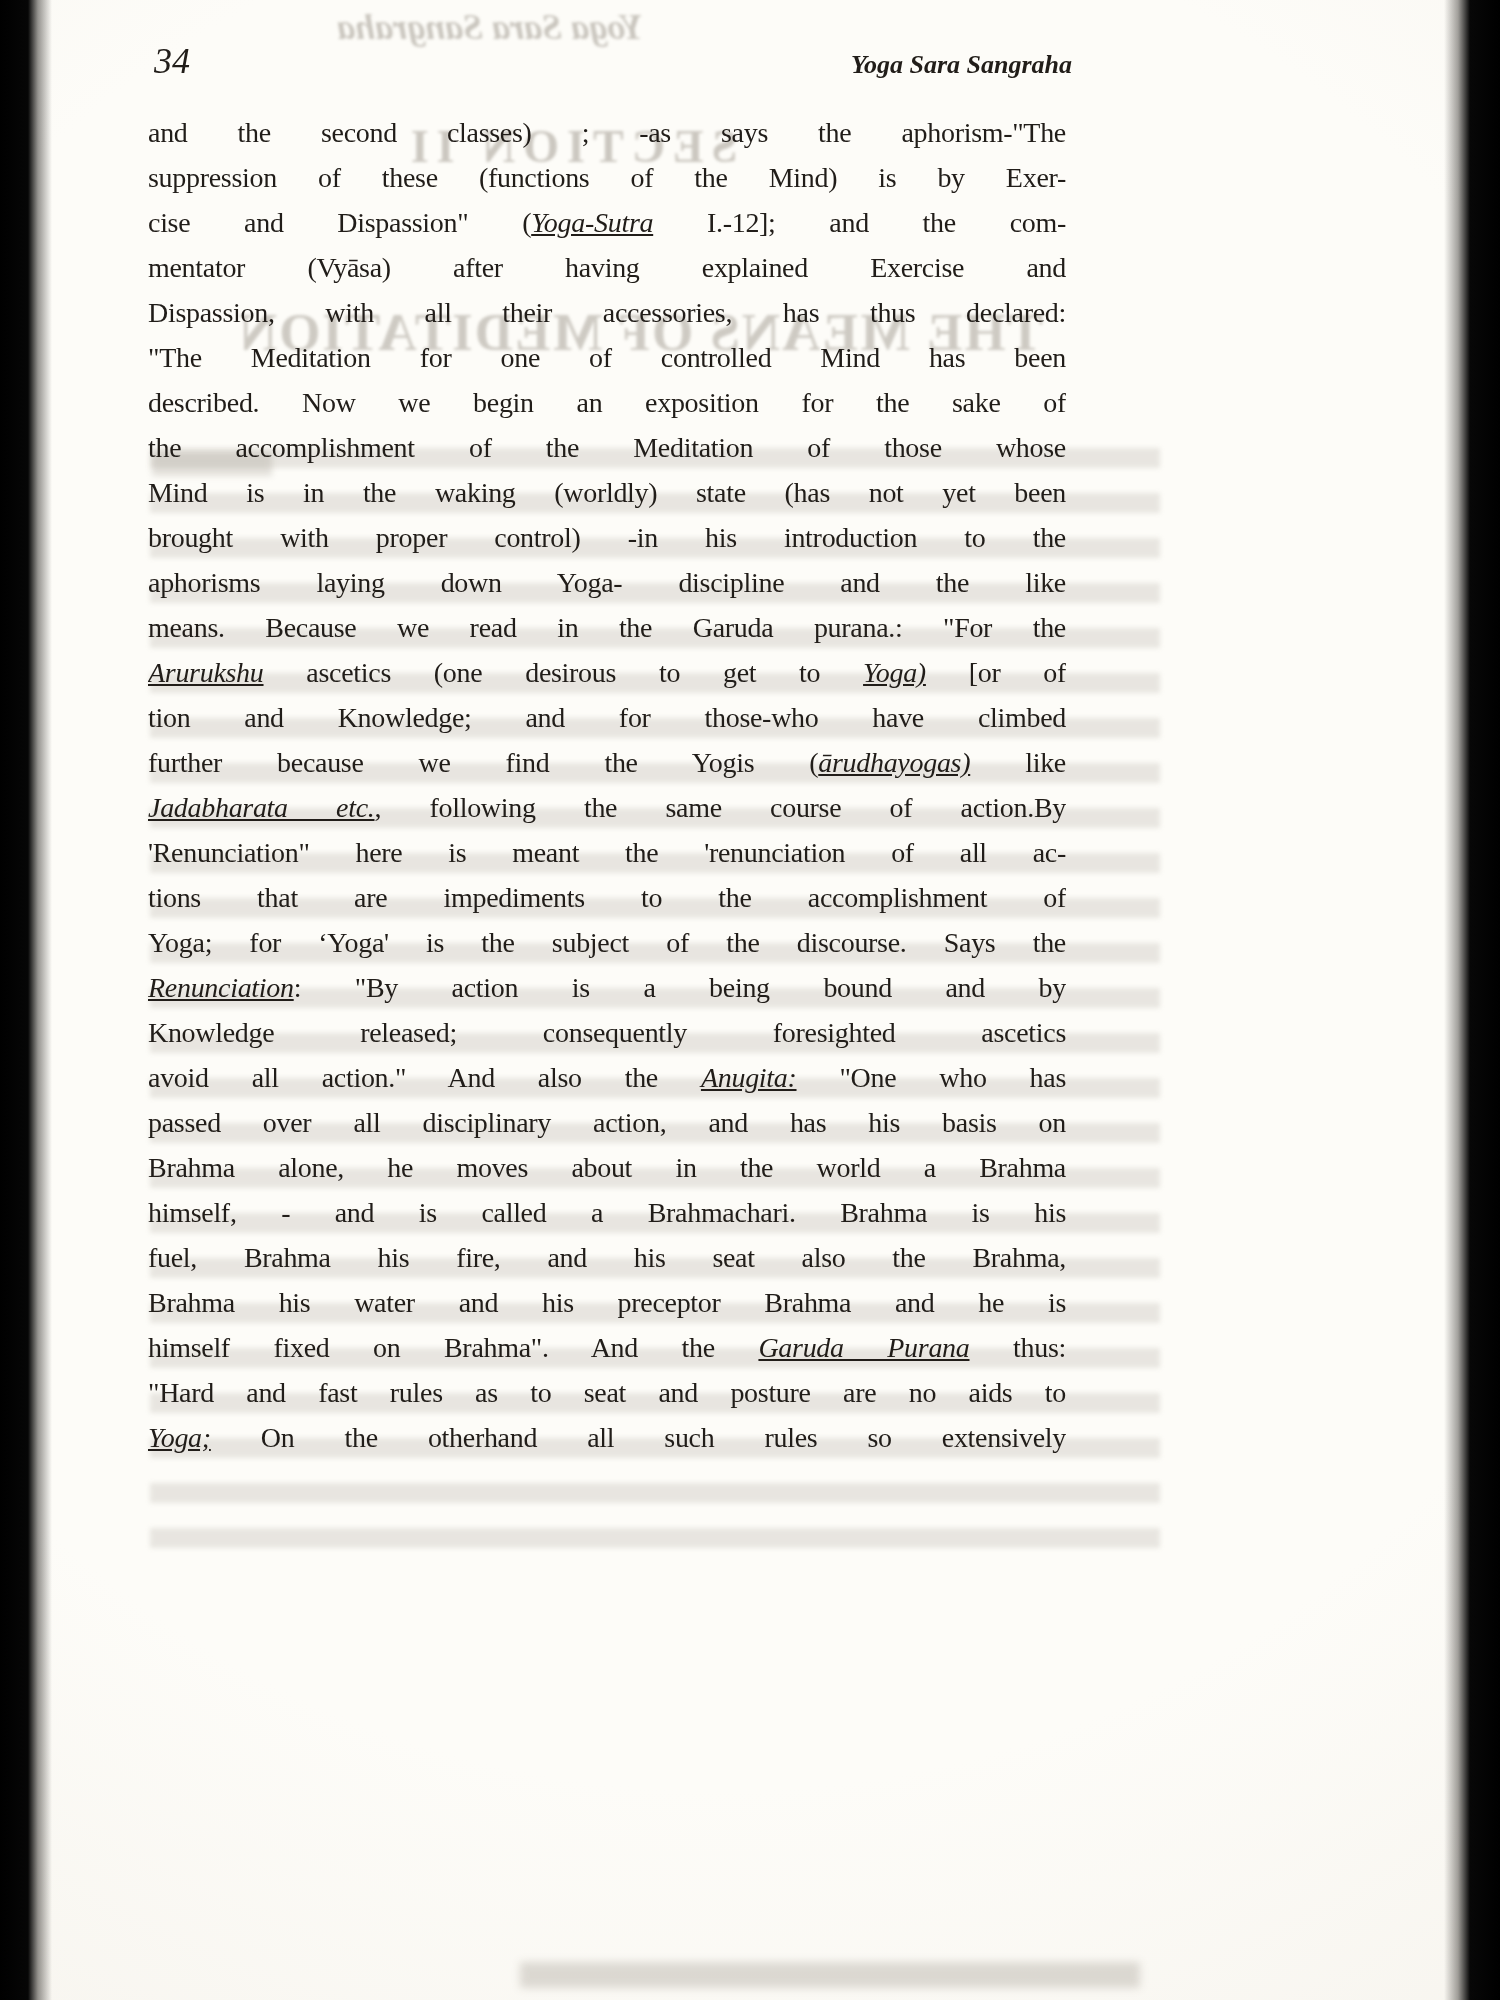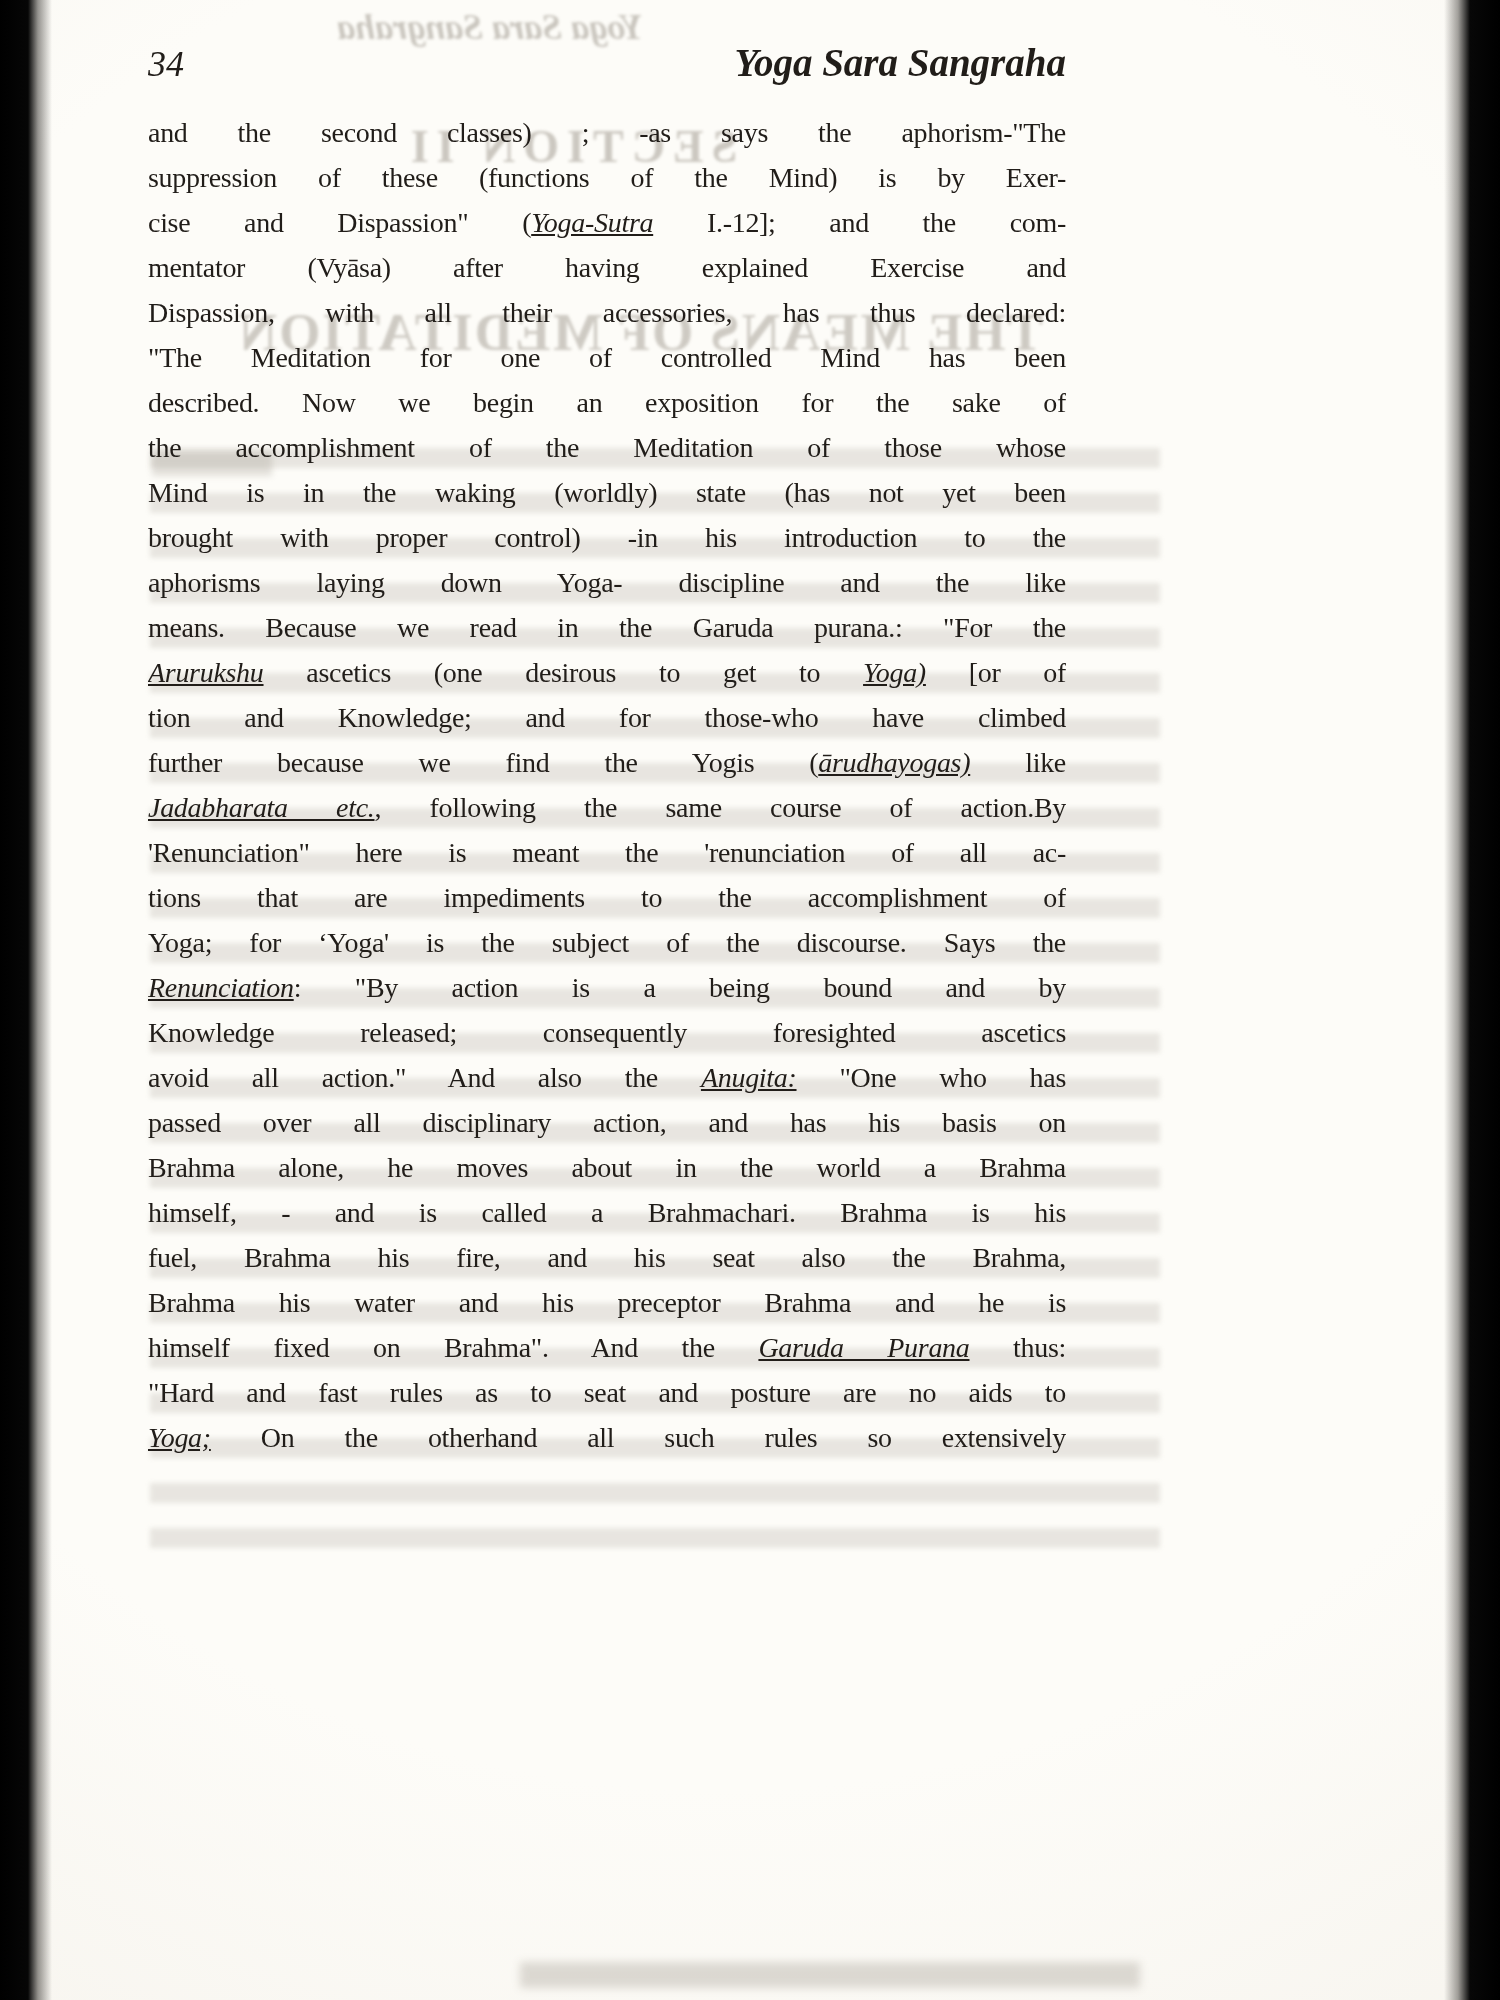--- a/index.html
+++ b/index.html
@@ -61,28 +61,28 @@
     position:absolute; top:452px; left:152px; width:120px; height:24px;
     background:var(--bleed_ink); opacity:.25; filter:blur(3px);
   }
   .bleed-bottom {
     position:absolute; bottom:12px; left:520px; width:620px; height:26px;
     background:var(--bleed_ink); opacity:.3; filter:blur(4px);
   }
 
   
   .page-header {
-    position:absolute; left:148px; top:40px; width:918px;
+    position:absolute; left:154px; top:40px; width:918px;
     display:flex; justify-content:space-between; align-items:baseline;
   }
   .page-number {
     font-style:italic; font-size:36px; color:var(--ink);
   }
   .book-title {
-    font-style:italic; font-weight:bold; font-size:39px; color:var(--ink);
+    font-style:italic; font-weight:bold; font-size:26px; color:var(--ink);
   }
   .text-block {
     position:absolute; left:148px; top:110px; width:918px;
     color:var(--ink);
     font-size:28px; letter-spacing:-0.3px;
   }
   .line {
     text-align:justify;
     text-align-last:justify;
     -moz-text-align-last:justify;

